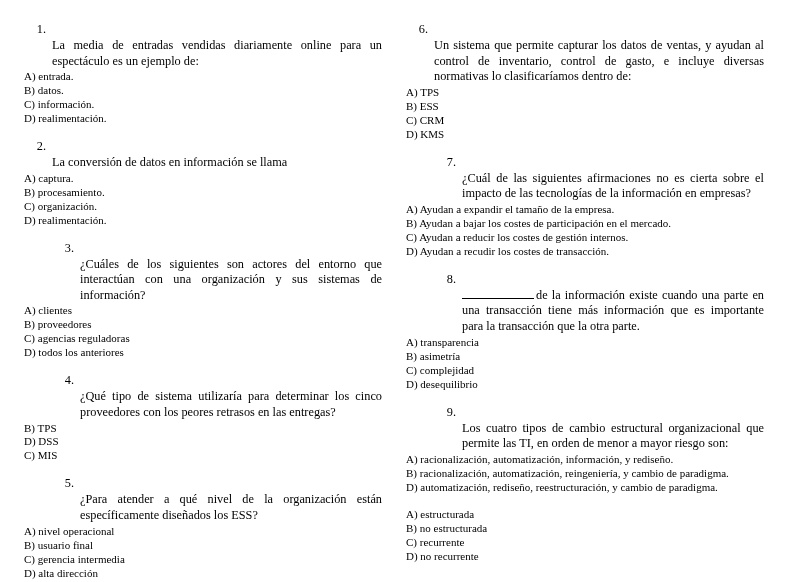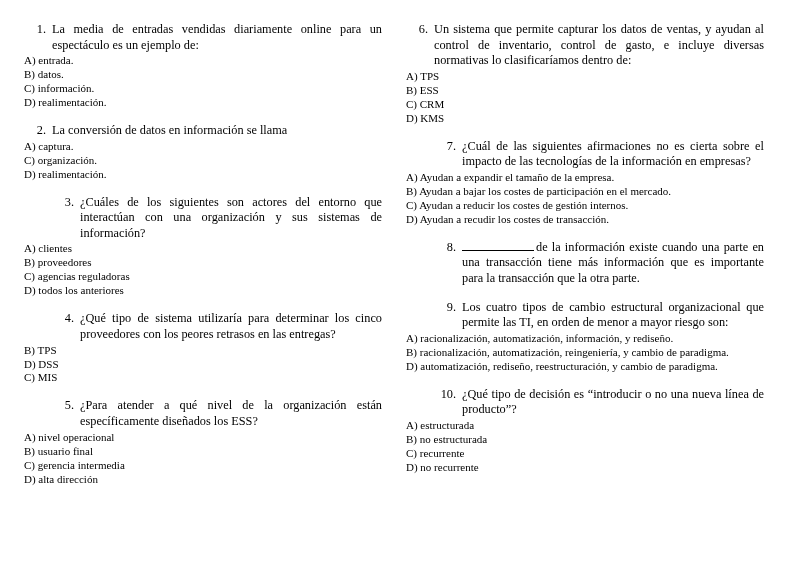--- a/index.html
+++ b/index.html
@@ -43,20 +43,21 @@
     text-align: justify;
   }
   .q-num {
     flex: 0 0 auto;
     text-align: right;
     padding-right: 6px;
     min-width: 22px;
   }
   .q-text {
     flex: 1 1 auto;
+    margin-top: 16px;
   }
   .opts {
     margin-top: 1px;
   }
   .opt {
     font-size: 11px;
     line-height: 1.27;
     white-space: nowrap;
   }
   .blank-line {
@@ -92,20 +93,21 @@
         </div>
       </div>
 
       <div class="question-block">
         <div class="q-head">
           <span class="q-num">2.</span>
           <span class="q-text">La conversión de datos en información se llama</span>
         </div>
         <div class="opts">
           <div class="opt">A) captura.</div>
+          <div class="opt">B) procesamiento.</div>
           <div class="opt">C) organización.</div>
           <div class="opt">D) realimentación.</div>
         </div>
       </div>
 
       <div class="question-block">
         <div class="q-head indent-q">
           <span class="q-num">3.</span>
           <span class="q-text">¿Cuáles de los siguientes son actores del entorno que interactúan con una organización y sus sistemas de información?</span>
         </div>
@@ -170,39 +172,41 @@
           <div class="opt">C) Ayudan a reducir los costes de gestión internos.</div>
           <div class="opt">D) Ayudan a recudir los costes de transacción.</div>
         </div>
       </div>
 
       <div class="question-block">
         <div class="q-head indent-q">
           <span class="q-num">8.</span>
           <span class="q-text"><span class="blank-line"></span><span>de la información existe cuando una parte en una transacción tiene más información que es importante para la transacción que la otra parte.</span></span>
         </div>
+        <div class="opts">
+          <div class="opt">A) transparencia</div>
+          <div class="opt">B) asimetría</div>
+          <div class="opt">C) complejidad</div>
+          <div class="opt">D) desequilibrio</div>
+        </div>
       </div>
 
       <div class="question-block">
         <div class="q-head indent-q">
           <span class="q-num">9.</span>
           <span class="q-text">Los cuatro tipos de cambio estructural organizacional que permite las TI, en orden de menor a mayor riesgo son:</span>
         </div>
         <div class="opts">
           <div class="opt">A) racionalización, automatización, información, y rediseño.</div>
           <div class="opt">B) racionalización, automatización, reingeniería, y cambio de paradigma.</div>
           <div class="opt">D) automatización, rediseño, reestructuración, y cambio de paradigma.</div>
         </div>
       </div>
 
       <div class="question-block">
-        <div class="q-head indent-q">
-          <span class="q-num">10.</span>
-          <span class="q-text">¿Qué tipo de decisión es “introducir o no una nueva línea de producto”?</span>
-        </div>
         <div class="opts">
           <div class="opt">A) estructurada</div>
           <div class="opt">B) no estructurada</div>
           <div class="opt">C) recurrente</div>
           <div class="opt">D) no recurrente</div>
         </div>
       </div>
 
     </div>
 

